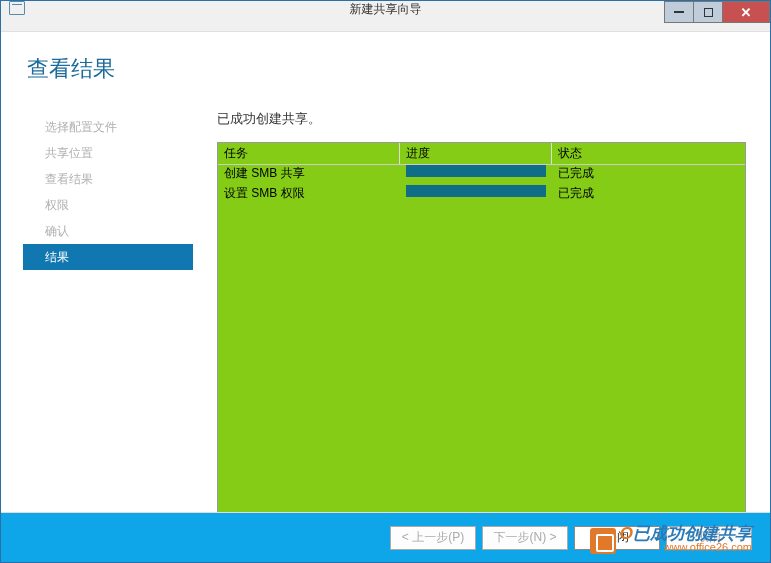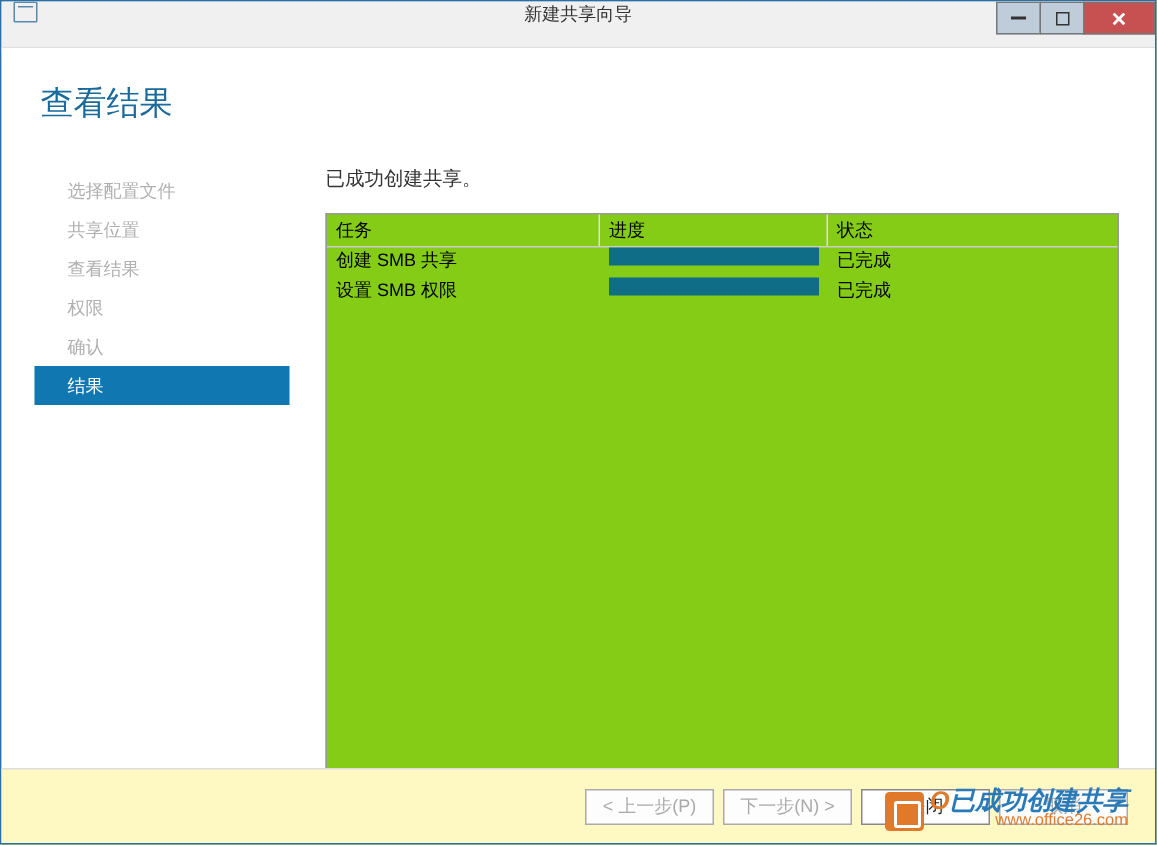--- a/index.html
+++ b/index.html
@@ -38,21 +38,21 @@
     .row { display: flex; height: 20px; }
     .cell { font-size: 12px; padding: 0 6px; }
     .c-task { flex: 0 0 182px; }
     .c-progress { flex: 0 0 152px; }
     .c-status { flex: 1; }
     .progress-bar { width: 140px; height: 12px; background: #0f6d88; }
     .scroll-indicator { position: absolute; right: 2px; bottom: 2px; width: 14px; height: 14px; }
     .scroll-indicator::before { content:"▾"; font-size: 10px; color: #888; position:absolute; right:1px; bottom:-2px; }
     .scroll-indicator::after { content:"▸"; font-size: 10px; color: #888; position:absolute; right:-2px; bottom:8px; transform: rotate(0); display:none; }
 
-    .footer { position: absolute; bottom: 0; left: 0; right: 0; height: 50px; background: #fef9c3; border-top: 1px solid #ddd; display: flex; align-items: center; justify-content: flex-end; padding-right: 18px; gap: 6px; }
+    .footer { position: absolute; bottom: 0; left: 0; right: 0; height: 50px; background: #0ea5e9; border-top: 1px solid #ddd; display: flex; align-items: center; justify-content: flex-end; padding-right: 18px; gap: 6px; }
     .btn { min-width: 86px; height: 24px; border: 1px solid #aaa; background: #fdfdfd; font-size: 12px; color: #888; padding: 0 10px; cursor: default; }
     .btn.enabled { color: #222; border-color: #888; background: #fff; cursor: pointer; }
     .btn:disabled { color: #aaa; }
 
     .watermark { position: absolute; right: 18px; bottom: 8px; display: flex; align-items: flex-end; gap: 4px; pointer-events: none; }
     .wm-icon { width: 26px; height: 26px; background: #e07a2a; border-radius: 3px; position: relative; }
     .wm-icon::after { content:""; position:absolute; left:6px; top:6px; width:14px; height:14px; border:2px solid #fff; border-radius:2px; }
     .wm-text { line-height: 1.05; }
     .wm-line1 { font-size: 17px; font-weight: bold; font-style: italic; }
     .wm-line1 .o-orange { color: #e07a2a; }

